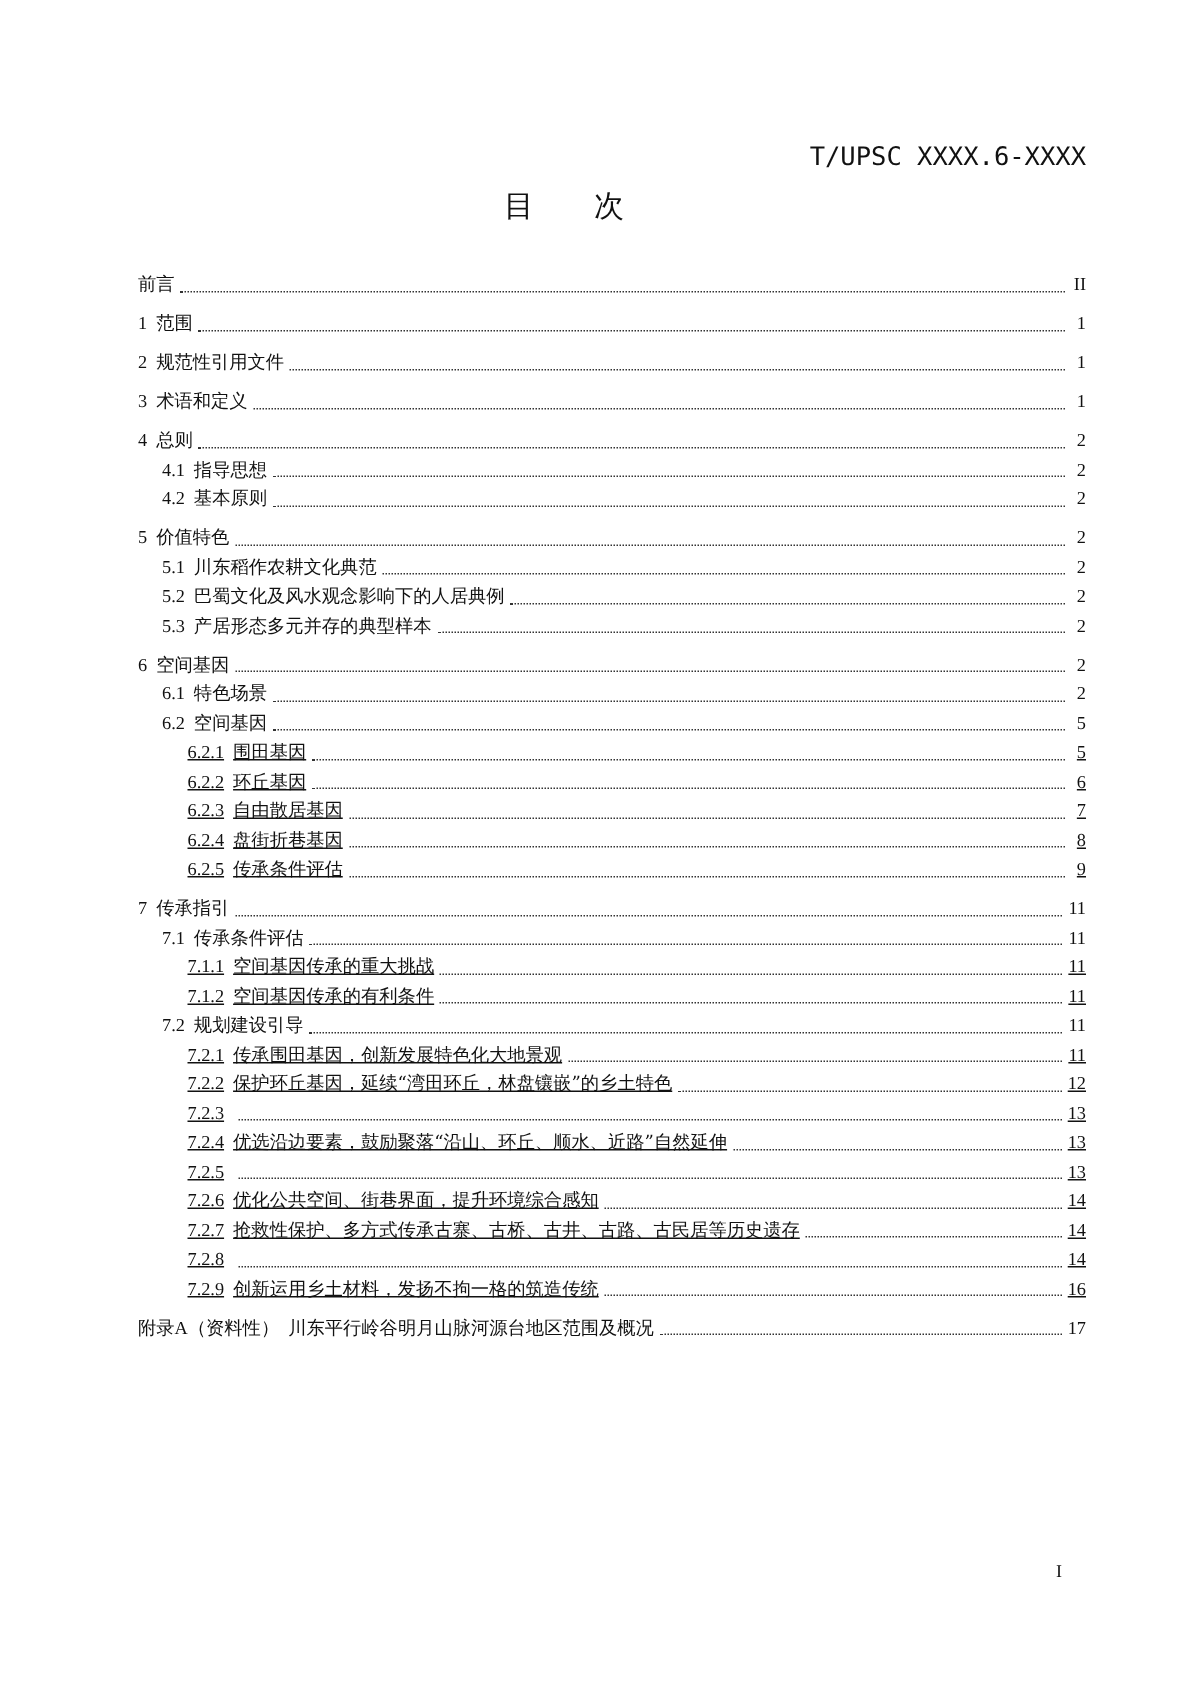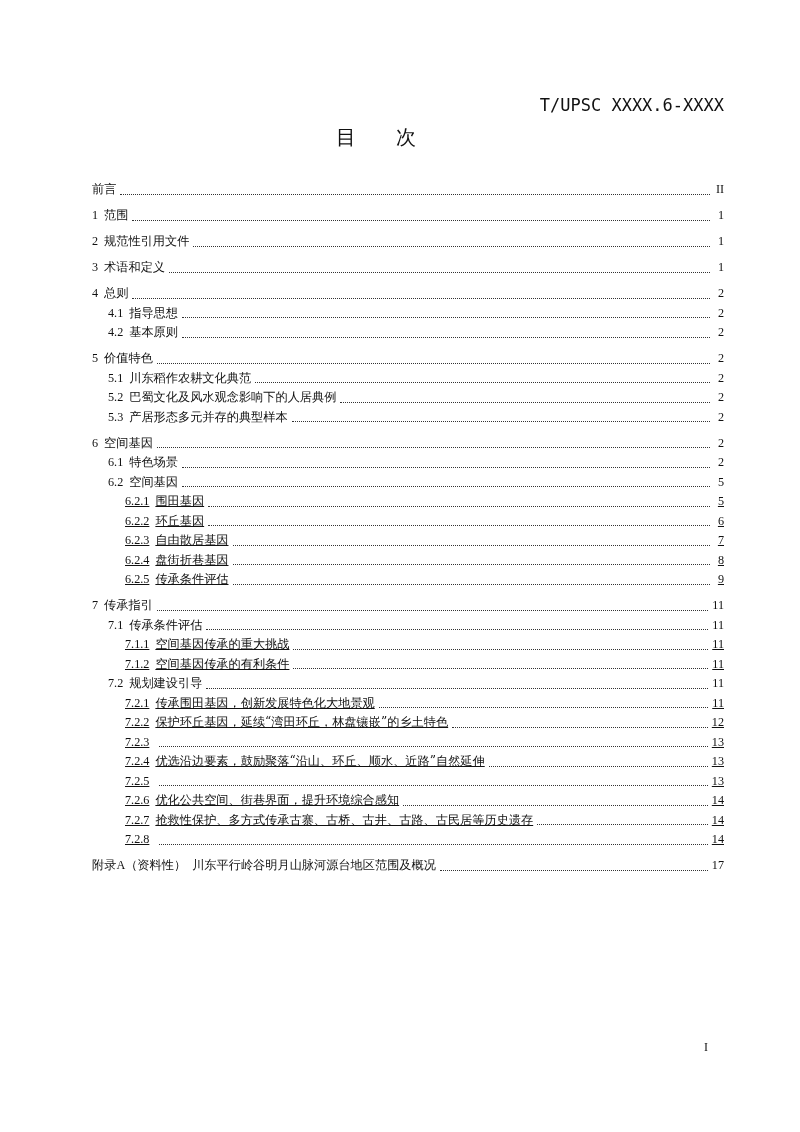--- a/index.html
+++ b/index.html
@@ -215,20 +215,26 @@
       <span class="num">7.2.7</span>
       <span class="label">抢救性保护、多方式传承古寨、古桥、古井、古路、古民居等历史遗存</span>
       <span class="leader"></span>
       <span class="page">14</span>
     </div>
     <div class="row l3">
       <span class="num">7.2.8</span>
       <span class="leader"></span>
       <span class="page">14</span>
     </div>
+    <div class="row l3">
+      <span class="num">7.2.9</span>
+      <span class="label">创新运用乡土材料，发扬不拘一格的筑造传统</span>
+      <span class="leader"></span>
+      <span class="page">16</span>
+    </div>
     <div class="row l1">
       <span class="num">附录A（资料性）</span>
       <span class="label">川东平行岭谷明月山脉河源台地区范围及概况</span>
       <span class="leader"></span>
       <span class="page">17</span>
     </div>
   </div>
 
 <div class="page-num">I</div>
 

